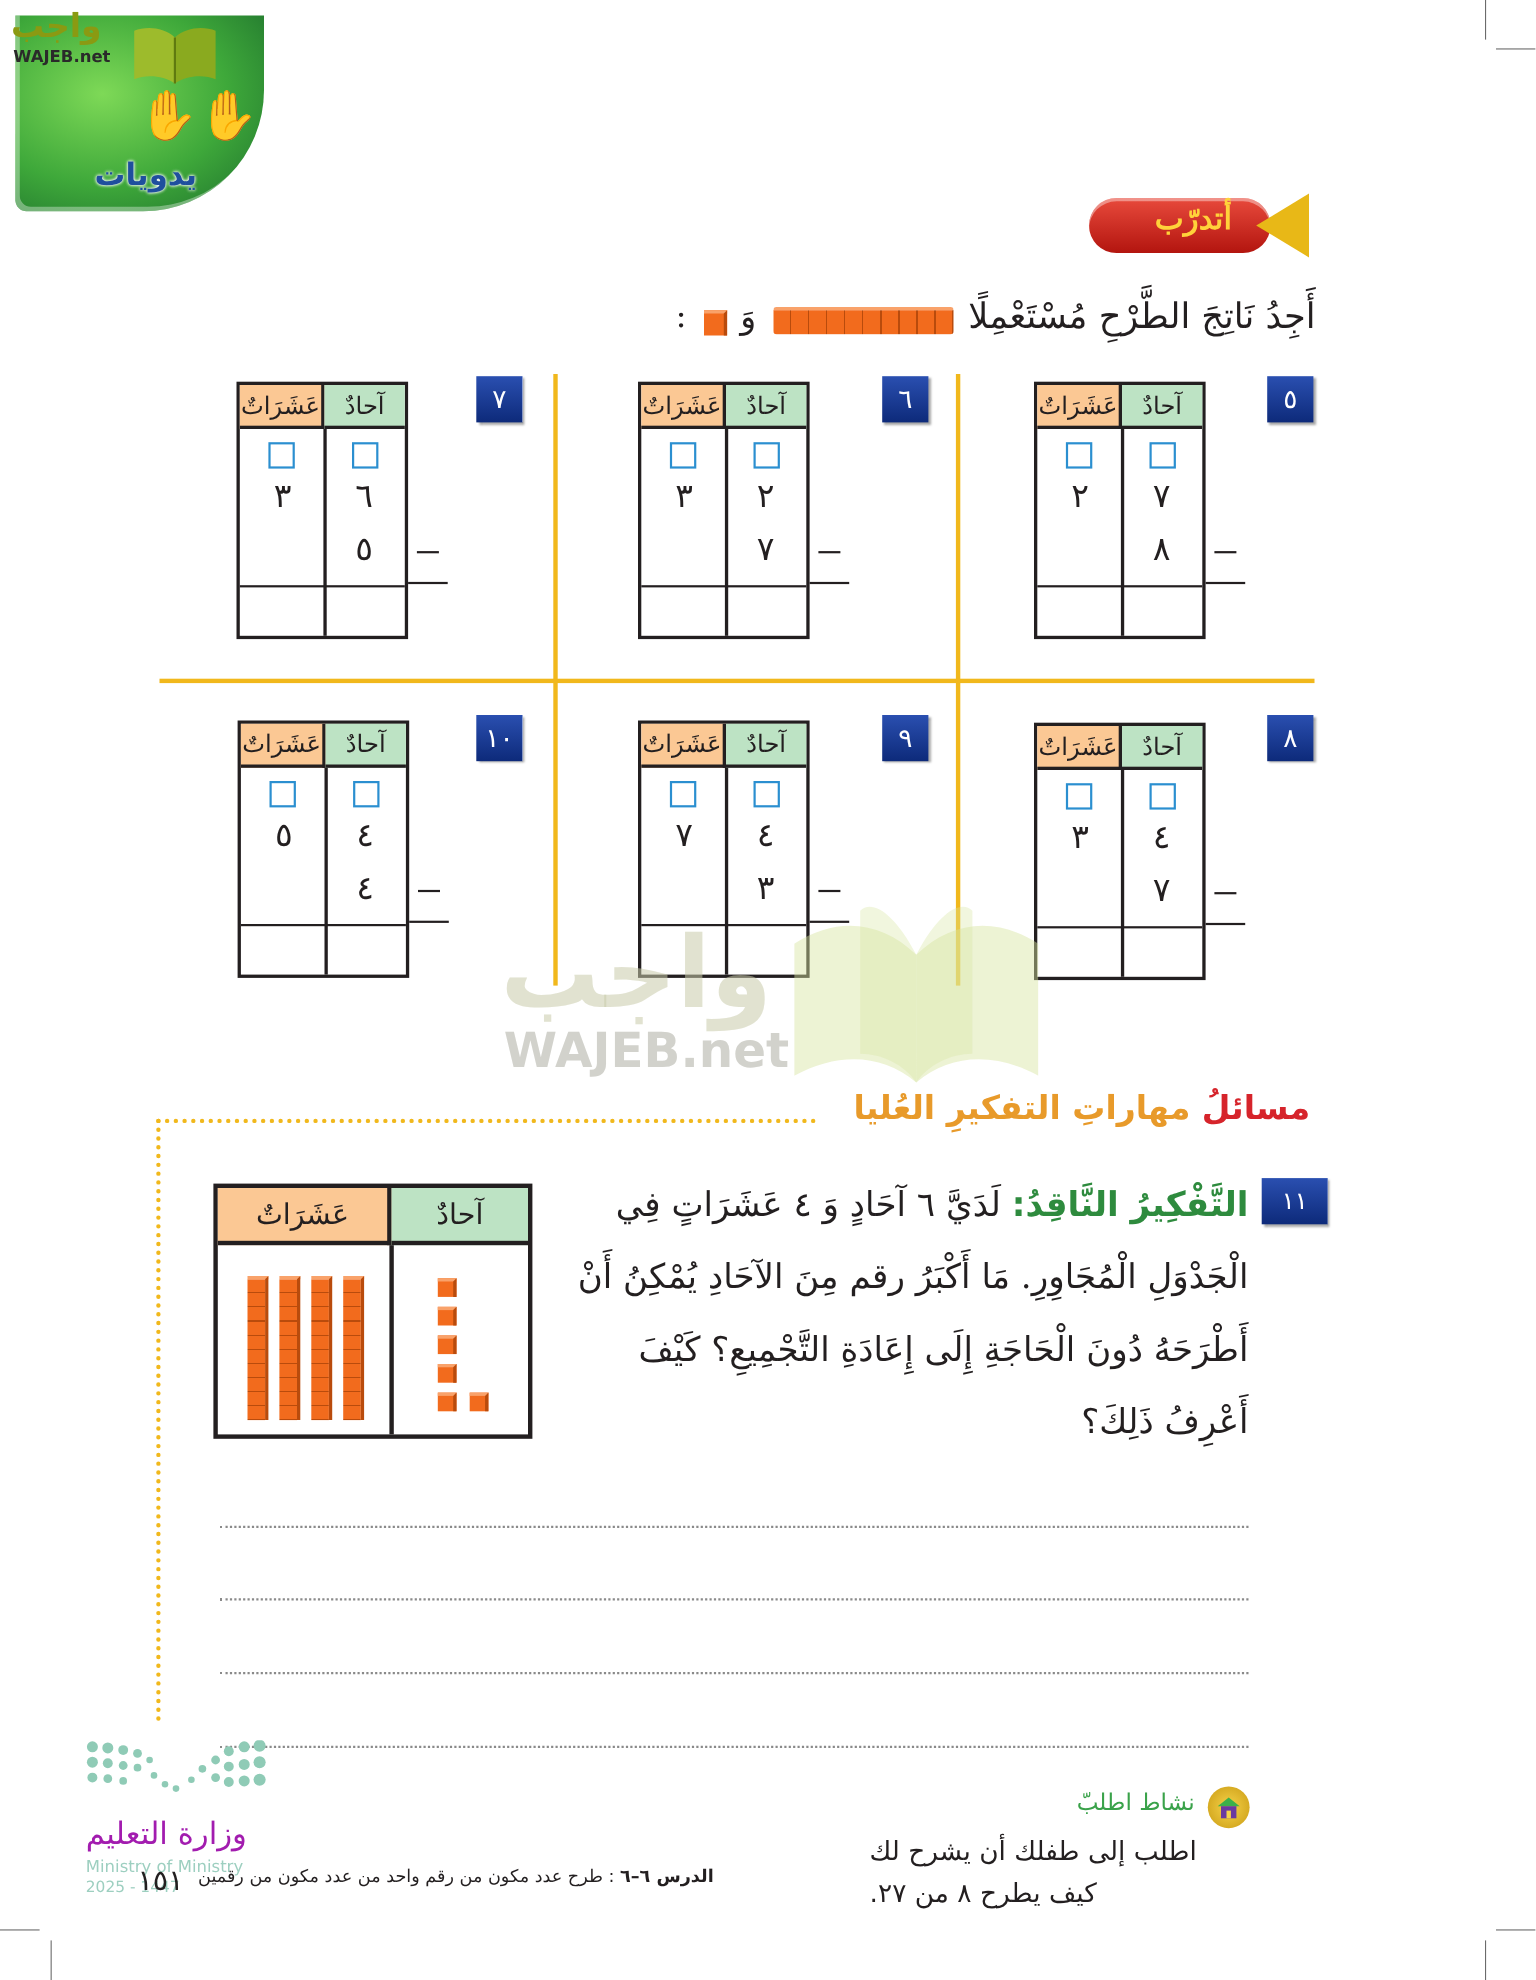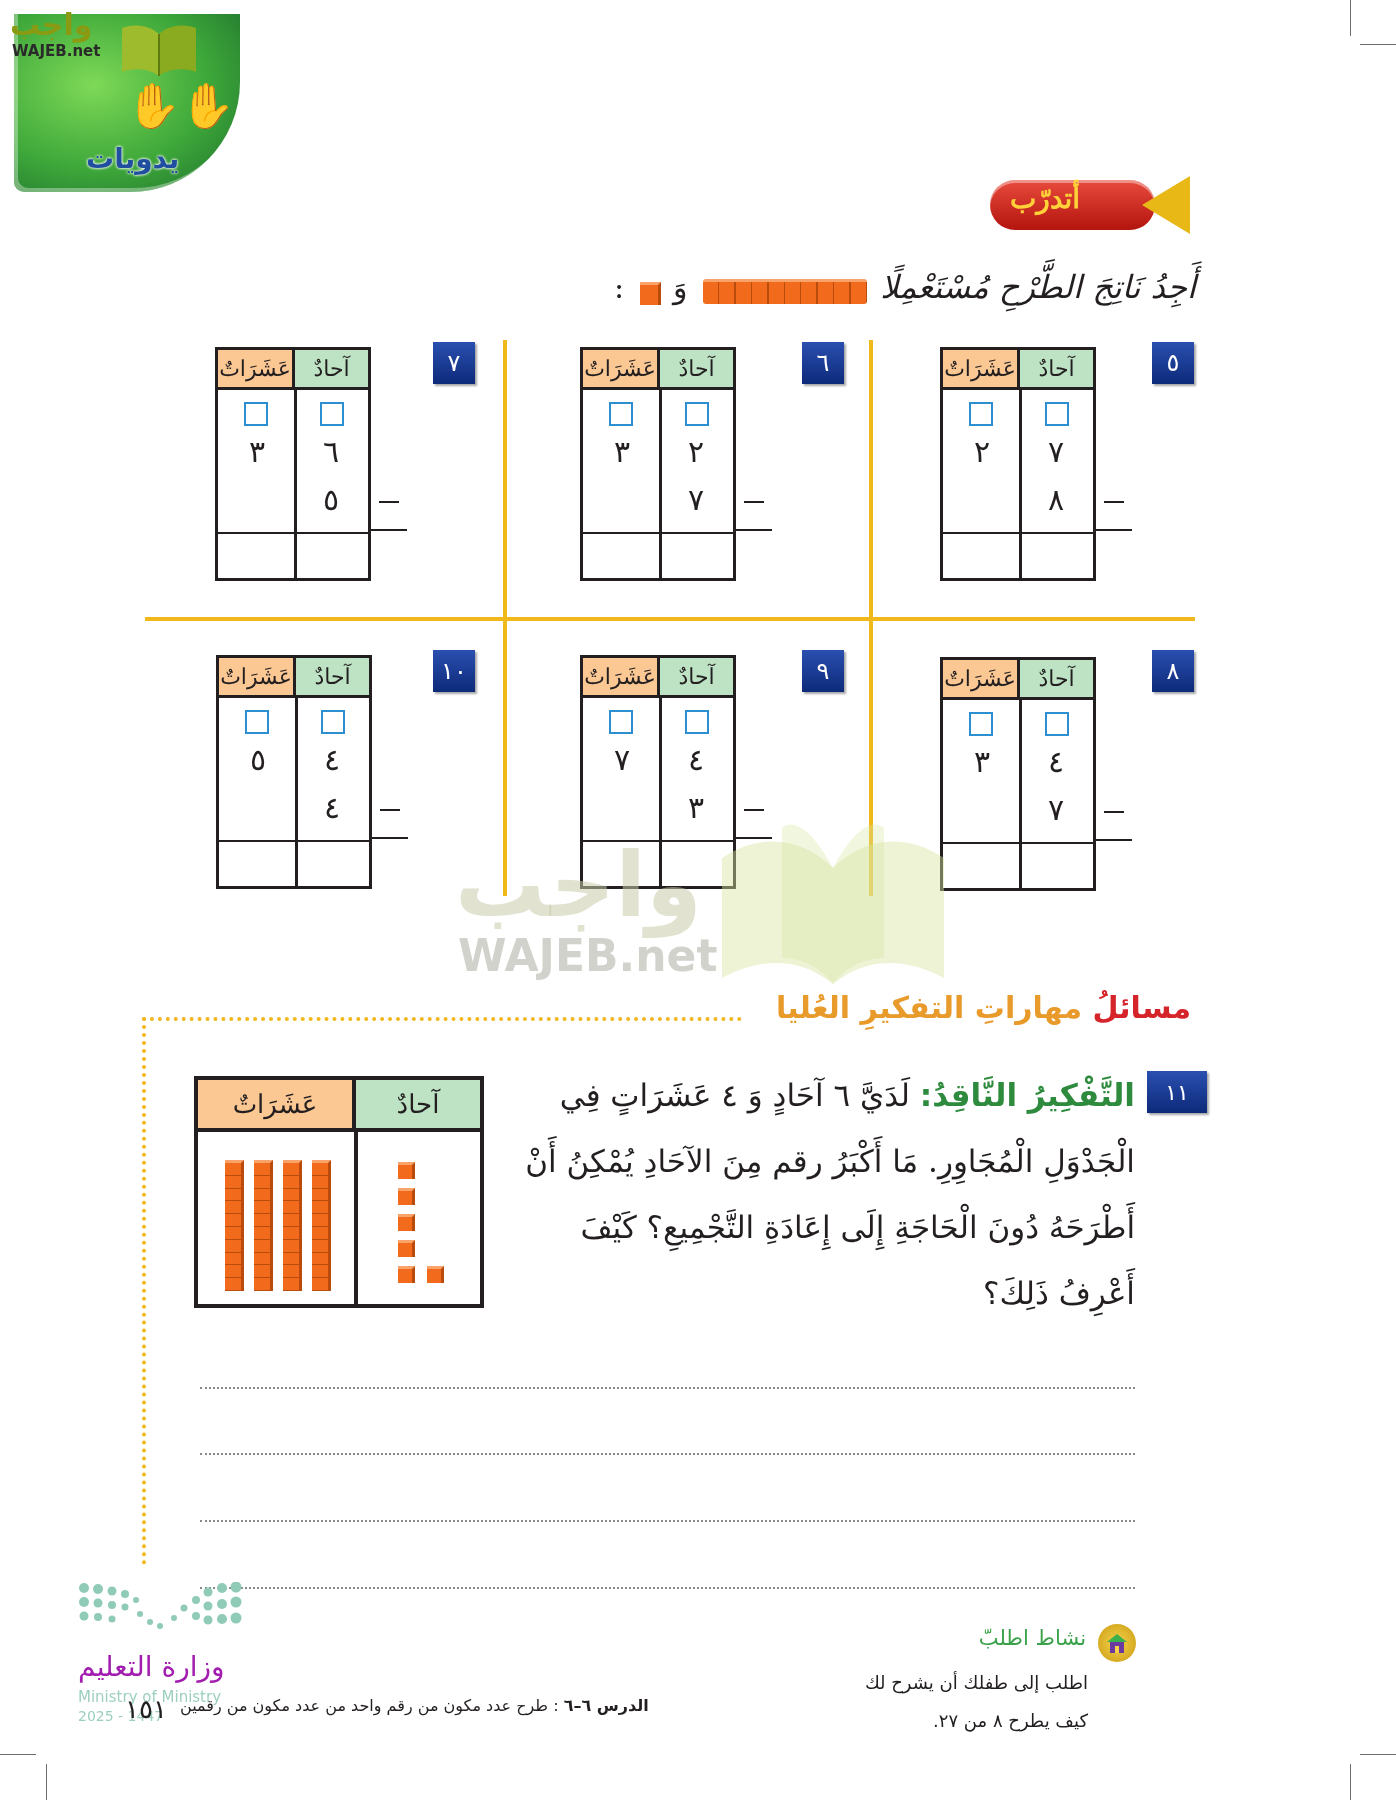--- a/index.html
+++ b/index.html
@@ -41,33 +41,33 @@
   .practice-banner {
     left:990px; top:176px; width:200px; height:58px;
   }
   .practice-pill {
     position:absolute; left:0; top:4px; width:165px; height:50px;
     background:linear-gradient(#e84a3c, #b3150f);
     border-radius:25px;
     box-shadow:inset 0 3px 0 rgba(255,255,255,0.4);
   }
   .practice-text {
-    position:absolute; left:20px; top:6px; width:110px; text-align:left;
+    position:absolute; left:20px; top:6px; width:110px; text-align:right;
     font-family:Liberation Serif, serif; font-weight:bold; font-size:28px;
     color:#ffd23a; direction:rtl;
   }
   .practice-arrow {
     position:absolute; right:0; top:0; width:0; height:0;
     border-top:29px solid transparent; border-bottom:29px solid transparent;
     border-right:48px solid #e8b817;
   }
 
   
   .instruction {
-    right:200px; top:268px; direction:rtl; font-size:32px; white-space:nowrap;font-style:italic;
+    right:200px; top:268px; direction:rtl; font-size:32px; white-space:nowrap;
   }
   .rod {
     left:703px; top:279px; width:164px; height:22px;
     background:repeating-linear-gradient(90deg, #f26b1d 0 15px, #b94b0c 15px 16.4px);
     border-radius:3px; border-top:3px solid #f9a26a;
   }
   .unit-cube {
     left:640px; top:282px; width:18px; height:20px; background:#f26b1d;
     border-top:3px solid #f9a26a; border-right:3px solid #b94b0c;
   }
@@ -174,21 +174,21 @@
     font-size:16px; white-space:nowrap;
   }
   .lesson-line b { font-weight:bold; }
 
   .home-icon {
     left:1098px; top:1624px; width:38px; height:38px; border-radius:50%;
     background:radial-gradient(circle, #f6d34a 0%, #c99a12 100%);
     display:flex; align-items:center; justify-content:center;
   }
   .home-title { right:310px; top:1626px; direction:rtl; font-family:"DejaVu Sans", sans-serif; font-size:21px; color:#3aa24a; }
-  .home-body { right:308px; top:1664px; direction:rtl; font-family:"DejaVu Sans", sans-serif; font-size:18px; line-height:38px; text-align:right; }
+  .home-body { right:308px; top:1664px; direction:rtl; font-family:"DejaVu Sans", sans-serif; font-size:24px; line-height:38px; text-align:left; }
 </style>
 </head>
 <body>
 
 <div class="crop" style="left:1350px;top:0;width:1px;height:36px;"></div>
 <div class="crop" style="left:1360px;top:44px;width:36px;height:1px;"></div>
 <div class="crop" style="left:46px;top:1764px;width:1px;height:36px;"></div>
 <div class="crop" style="left:0;top:1754px;width:36px;height:1px;"></div>
 <div class="crop" style="left:1350px;top:1764px;width:1px;height:36px;"></div>
 <div class="crop" style="left:1360px;top:1754px;width:36px;height:1px;"></div>

